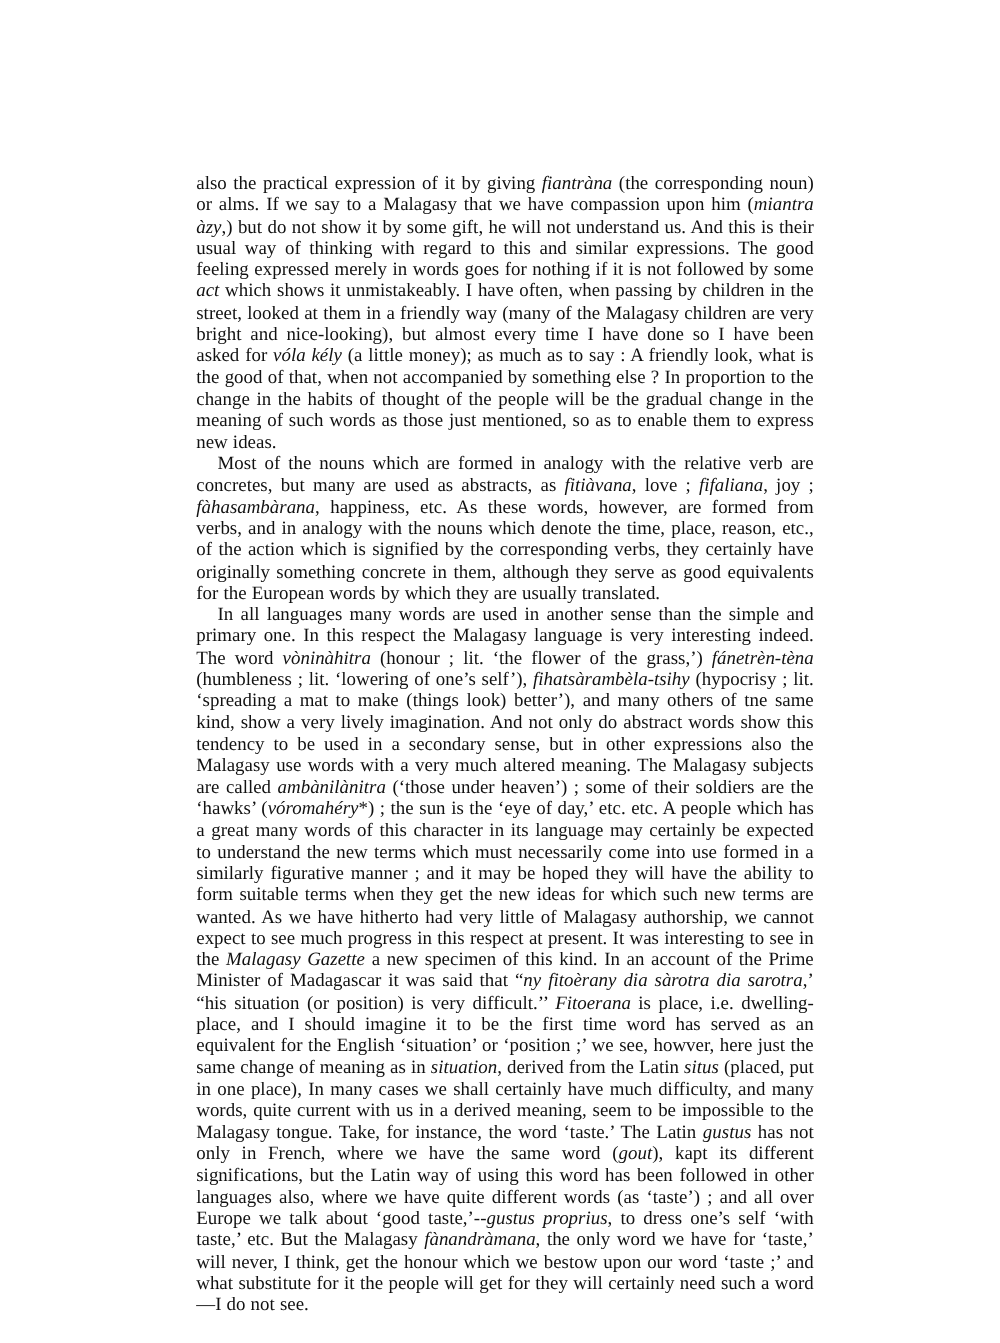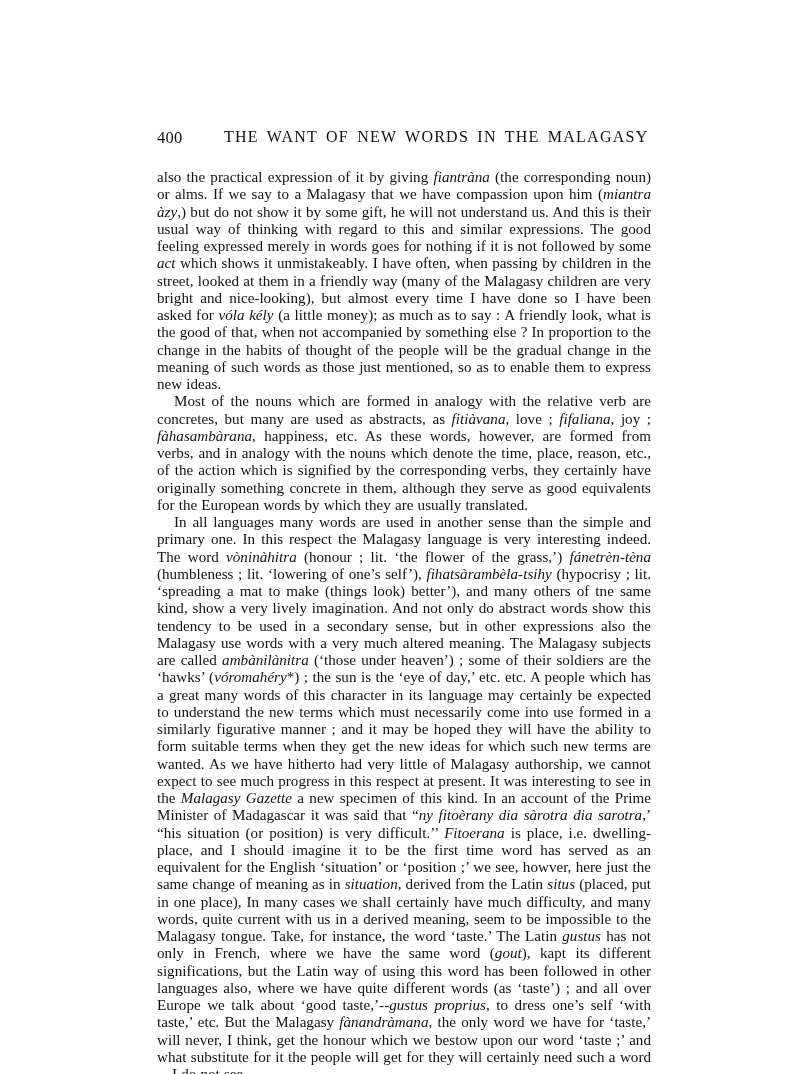--- a/index.html
+++ b/index.html
@@ -75,24 +75,20 @@
   i, .it {
     margin-top: 36px;
   }
 </style>
 </head>
 <body>
 
 <div class="page">
   <div class="content">
 
-    <div class="runhead">
-      <span class="folio">400</span>
-      <span class="runtitle">THE WANT OF NEW WORDS IN THE MALAGASY</span>
-    </div>
 
     <div class="body-block">
       <p class="para">also the practical expression of it by giving <i>fiantràna</i> (the corresponding noun) or alms.  If we say to a Malagasy that we have compassion upon him (<i>miantra àzy</i>,) but do not show it by some gift, he will not understand us. And this is their usual way of thinking with regard to this and similar expressions.  The good feeling expressed merely in words goes for nothing if it is not followed by some <i>act</i> which shows it unmistakeably.  I have often, when passing by children in the street, looked at them in a friendly way (many of the Malagasy children are very bright and nice-looking), but almost every time I have done so I have been asked for <i>vóla kély</i> (a little money); as much as to say : A friendly look, what is the good of that, when not accompanied by something else ?  In proportion to the change in the habits of thought of the people will be the gradual change in the meaning of such words as those just mentioned, so as to enable them to express new ideas.</p>
       <p class="para indent">Most of the nouns which are formed in analogy with the relative verb are concretes, but many are used as abstracts, as <i>fitiàvana</i>, love ; <i>fifaliana</i>, joy ; <i>fàhasambàrana</i>, happiness, etc.  As these words, however, are formed from verbs, and in analogy with the nouns which denote the time, place, reason, etc., of the action which is signified by the corresponding verbs, they certainly have originally something concrete in them, although they serve as good equivalents for the European words by which they are usually translated.</p>
       <p class="para indent">In all languages many words are used in another sense than the simple and primary one.  In this respect the Malagasy language is very interesting indeed.  The word <i>vòninàhitra</i> (honour ; lit. ‘the flower of the grass,’) <i>fánetrèn-tèna</i> (humbleness ; lit. ‘lowering of one’s self’), <i>fihatsàrambèla-tsihy</i> (hypocrisy ; lit. ‘spreading a mat to make (things look) better’), and many others of tne same kind, show a very lively imagination.  And not only do abstract words show this tendency to be used in a secondary sense, but in other expressions also the Malagasy use words with a very much altered meaning.  The Malagasy subjects are called <i>ambànilànitra</i> (‘those under heaven’) ; some of their soldiers are the ‘hawks’ (<i>vóromahéry</i>*) ; the sun is the ‘eye of day,’ etc. etc.  A people which has a great many words of this character in its language may certainly be expected to understand the new terms which must necessarily come into use formed in a similarly figurative manner ; and it may be hoped they will have the ability to form suitable terms when they get the new ideas for which such new terms are wanted.  As we have hitherto had very little of Malagasy authorship, we cannot expect to see much progress in this respect at present.  It was interesting to see in the <i>Malagasy Gazette</i> a new specimen of this kind.  In an account of the Prime Minister of Madagascar it was said that “<i>ny fitoèrany dia sàrotra dia sarotra</i>,’ “his situation (or position) is very difficult.’’ <i>Fitoerana</i> is place, i.e. dwelling-place, and I should imagine it to be the first time word has served as an equivalent for the English ‘situation’ or ‘position ;’ we see, howver, here just the same change of meaning as in <i>situation</i>, derived from the Latin <i>situs</i> (placed, put in one place),  In many cases we shall certainly have much difficulty, and many words, quite current with us in a derived meaning, seem to be impossible to the Malagasy tongue.  Take, for instance, the word ‘taste.’  The Latin <i>gustus</i> has not only in French, where we have the same word (<i>gout</i>), kapt its different significations, but the Latin way of using this word has been followed in other languages also, where we have quite different words (as ‘taste’) ; and all over Europe we talk about ‘good taste,’--<i>gustus proprius</i>, to dress one’s self ‘with taste,’ etc.  But the Malagasy <i>fànandràmana</i>, the only word we have for ‘taste,’ will never, I think, get the honour which we bestow upon our word ‘taste ;’ and what substitute for it the people will get   for they will certainly need such a word—I do not see.</p>
     </div>
 
   </div>
 </div>
 

